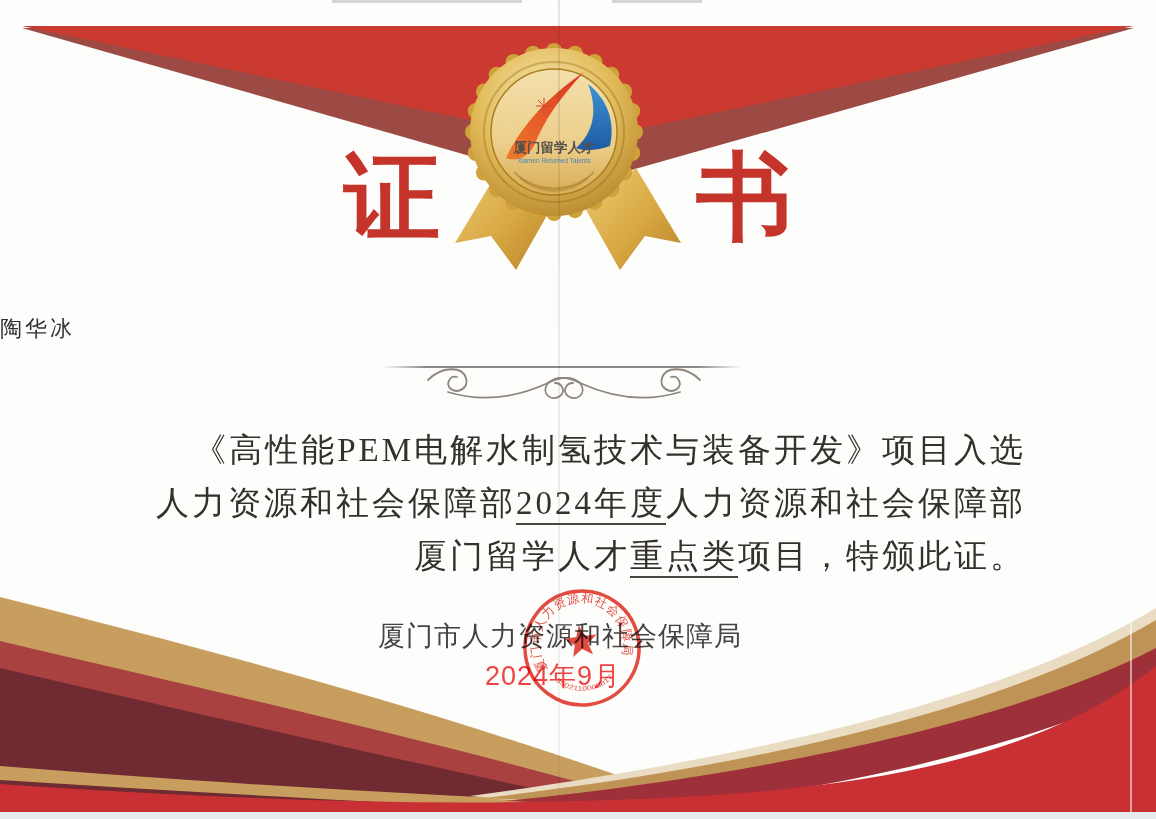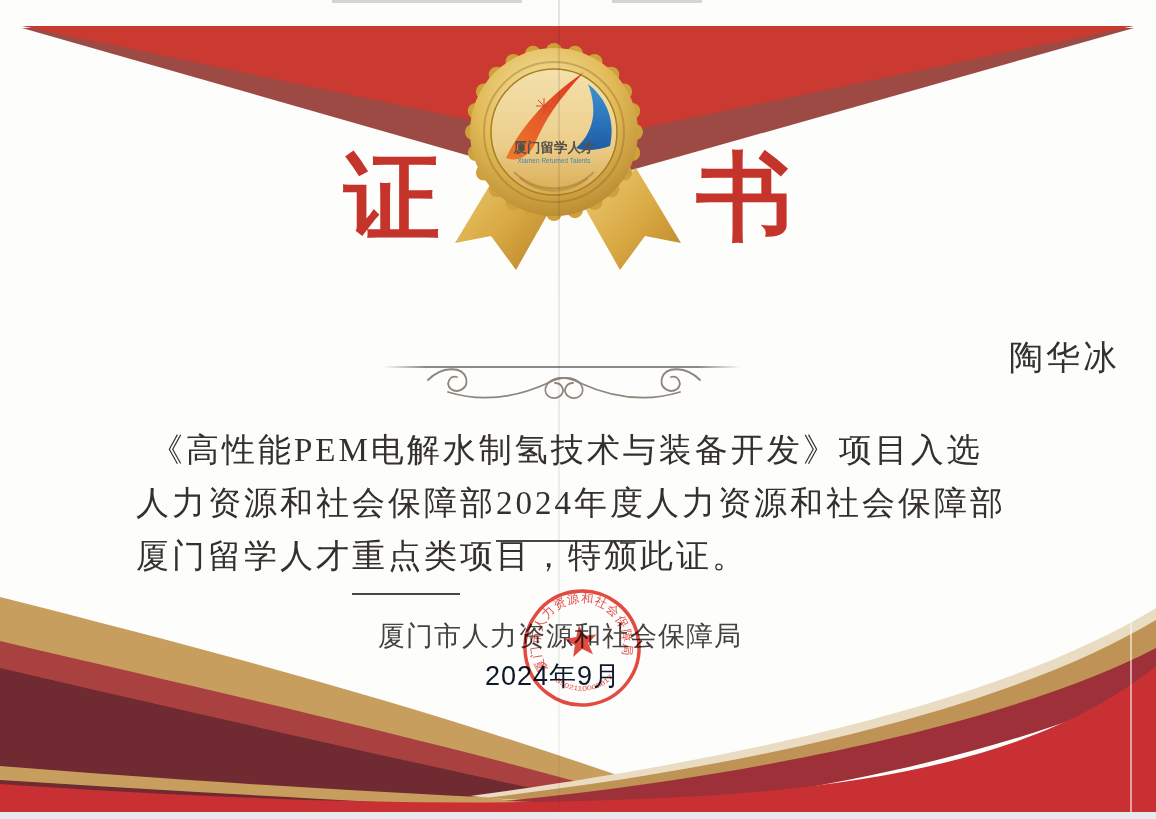--- a/index.html
+++ b/index.html
@@ -2,52 +2,52 @@
 <html><head>
 <meta charset="utf-8">
 <style>
   html,body{margin:0;padding:0;background:#ffffff;}
   .page{
     position:relative;width:1156px;height:819px;overflow:hidden;
     background:#fdfdfc;
     font-family:"Liberation Sans","DejaVu Sans",sans-serif;
   }
   svg.layer{position:absolute;left:0;top:0;width:1156px;height:819px;pointer-events:none;}
-  .kai{font-family:"Liberation Serif","DejaVu Serif",serif;}
+  .kai{font-family:"Liberation Serif","DejaVu Serif",serif;text-align:right;}
 
   .title-char{
     position:absolute;top:150px;width:120px;text-align:center;
     font-size:96px;line-height:1;font-weight:700;color:#c5342b;
     font-family:"Liberation Serif","DejaVu Serif",serif;
   }
   .title-left{left:332px;}
   .title-right{left:684px;}
 
   .recipient{
-    position:absolute;left:0;top:314px;width:1120px;text-align:right;
-    font-size:34px;letter-spacing:3px;color:#343231;margin-top:21px;
+    position:absolute;left:0;top:314px;width:1120px;text-align:left;
+    font-size:22px;letter-spacing:3px;color:#343231;
   }
   .divider-line{
     position:absolute;left:383px;top:366px;width:358px;height:2px;
     background:linear-gradient(90deg,rgba(130,130,130,0),#8a8a8a 12%,#8a8a8a 88%,rgba(130,130,130,0));
   }
   .body-text{
     position:absolute;left:136px;top:424px;width:890px;
     font-size:33px;line-height:53px;letter-spacing:3px;color:#33302d;
   }
   .body-text .indent{padding-left:14px;}
-  .u{border-bottom:2px solid #4a4743;padding-bottom:19px;}
+  .u{border-bottom:2px solid #4a4743;padding-bottom:2px;}
 
   .issuer{
     position:absolute;left:0;top:618px;width:1120px;text-align:center;
     font-size:27px;letter-spacing:1px;color:#454341;
   }
   .issue-date{
     position:absolute;left:0;top:658px;width:1106px;text-align:center;
-    font-size:27px;letter-spacing:1px;color:#0f172a;
+    font-size:27px;letter-spacing:1px;color:#ef4444;
   }
   svg#seal{mix-blend-mode:multiply;opacity:.92;}
 
   .crease{
     position:absolute;left:558px;top:0;width:2px;height:819px;
     background:linear-gradient(rgba(40,40,40,.12),rgba(40,40,40,.05));
   }
   .fold-right{
     position:absolute;left:1130px;top:592px;width:2px;height:220px;
     background:rgba(255,255,255,.55);

